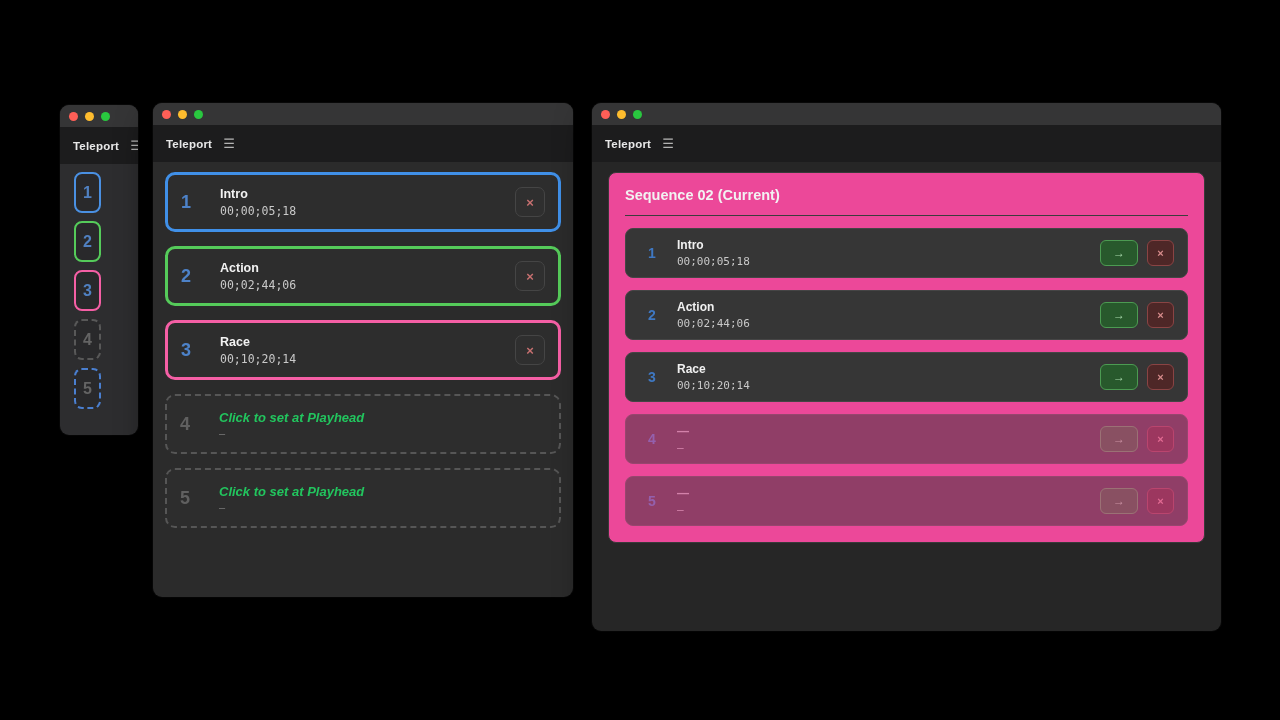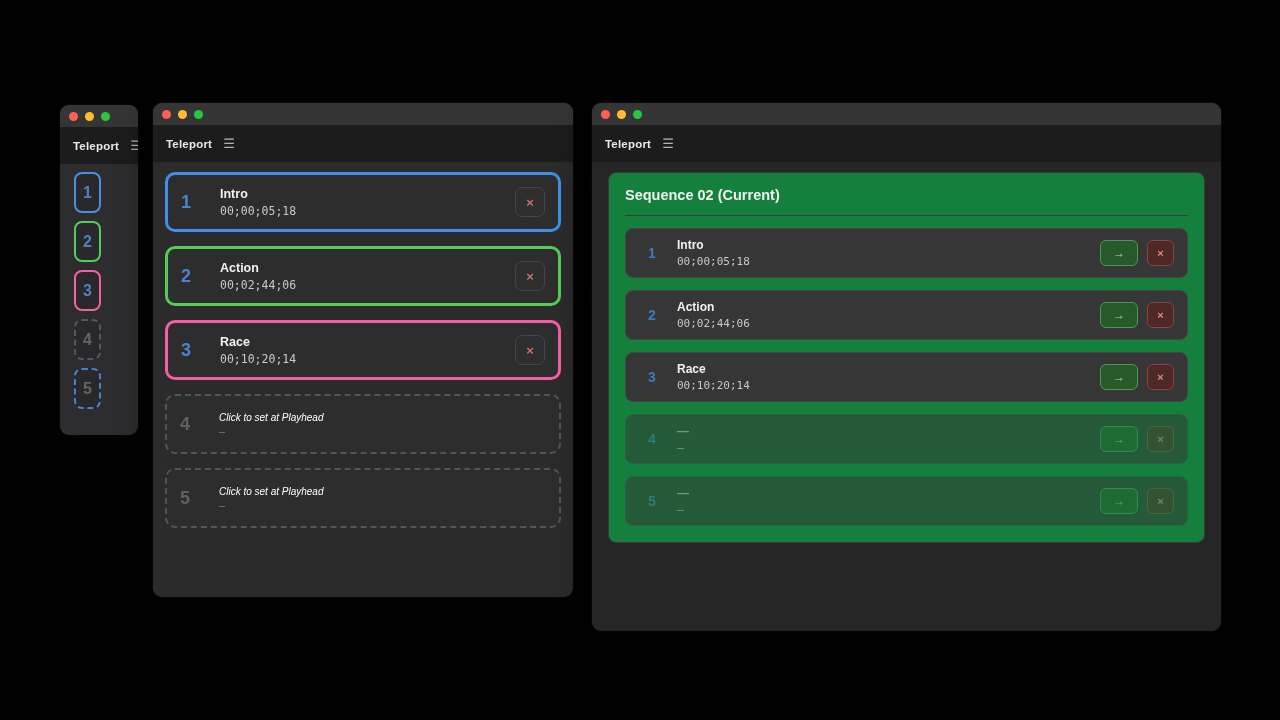--- a/index.html
+++ b/index.html
@@ -43,26 +43,26 @@
   .cue-info { margin-left:13px; }
   .cue-name { font-size:12.5px; font-weight:bold; color:#f2f2f2; }
   .cue-tc { font-family:"DejaVu Sans Mono", monospace; font-size:11.5px;
             color:#c9c9c9; margin-top:3px; }
   .xbtn { margin-left:auto; width:30px; height:30px; border-radius:7px;
           border:1px solid #454545; background:#2f2f2f; color:#c77070;
           font-size:13px; font-weight:bold; display:flex; align-items:center;
           justify-content:center; }
   .cue-empty { border:2px dashed #565656; }
   .cue-empty .cue-num { color:#606060; }
-  .cue-ph { font-size:10px; font-weight:400; font-style:italic; color:#ffffff; }
+  .cue-ph { font-size:13px; font-weight:700; font-style:italic; color:#22c55e; }
   .cue-dash { font-size:11px; color:#7a7a7a; margin-top:2px; }
 
   
   .win-mgr { left:592px; top:103px; width:629px; height:528px; background:#262626; }
-  .panel { margin:10px 16px 0; background:#15803d; border:1px solid #393939;
+  .panel { margin:10px 16px 0; background:#ec4899; border:1px solid #393939;
            border-radius:8px; padding:14px 16px 16px; }
   .section-title { color:#f2f2f2; font-size:14.5px; font-weight:bold; }
   .divider { border-bottom:1px solid #3d3d3d; margin-top:12px; }
   .row { height:50px; margin-top:12px; border-radius:8px; background:#363636;
          border:1px solid #454545; display:flex; align-items:center; padding:0 13px; }
   .row-num { width:26px; flex:none; text-align:center; font-size:14px;
              font-weight:bold; color:#3f78c2; }
   .row-info { margin-left:12px; }
   .row-name { font-size:12px; font-weight:bold; color:#f0f0f0; }
   .row-tc { font-family:"DejaVu Sans Mono", monospace; font-size:11px;

